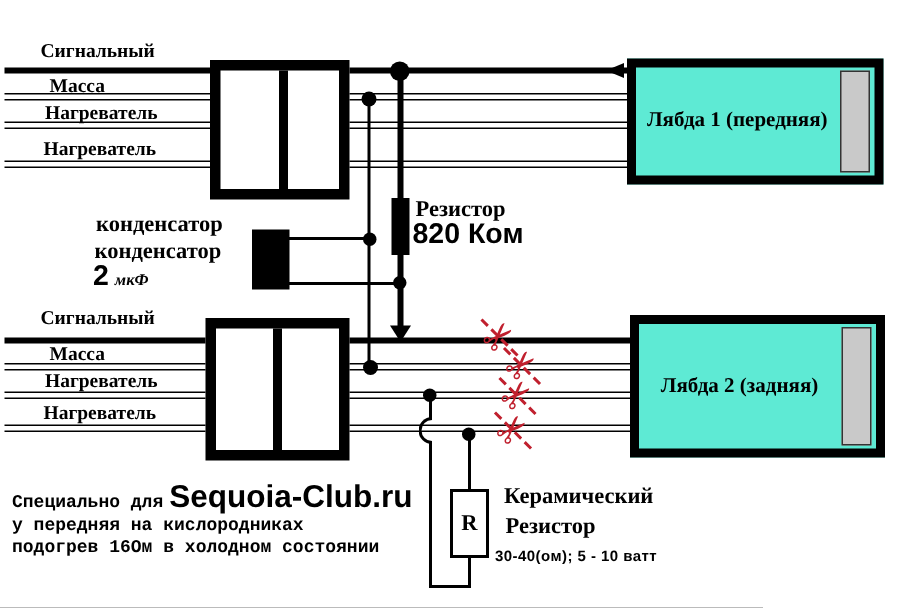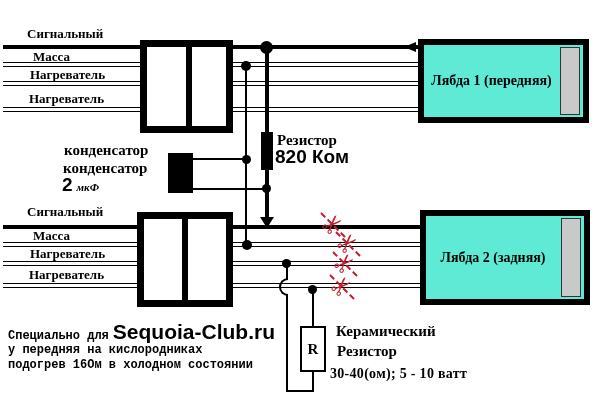--- a/index.html
+++ b/index.html
@@ -25,21 +25,21 @@
   .hop{position:absolute;width:9px;height:18px;border:2px solid #000;border-right:none;
        border-top-left-radius:9px;border-bottom-left-radius:9px;box-sizing:border-box;}
   
   .arrow-down{position:absolute;width:0;height:0;border-left:7px solid transparent;border-right:7px solid transparent;border-top:11px solid #000;}
   .arrow-left{position:absolute;width:0;height:0;border-top:5px solid transparent;border-bottom:5px solid transparent;border-right:12px solid #000;}
   
   .lbl{position:absolute;font-weight:bold;font-size:13px;white-space:nowrap;}
   .lbl-serif15{position:absolute;font-weight:bold;font-size:15px;white-space:nowrap;}
   .val-sans{position:absolute;font-family:"Liberation Sans",sans-serif;font-weight:bold;font-size:19px;white-space:nowrap;}
   .mono{font-family:"Liberation Mono",monospace;font-weight:bold;font-size:12px;white-space:nowrap;}
-  .mono14{position:absolute;font-family:Liberation Serif, serif;font-weight:bold;font-size:14px;white-space:nowrap;letter-spacing:.3px;text-align:right;}
+  .mono14{position:absolute;font-family:Liberation Sans, sans-serif;font-weight:bold;font-size:10px;white-space:nowrap;letter-spacing:.3px;text-align:right;}
   .footer-left{position:absolute;left:8px;top:320px;width:280px;}
   .footer-line1{display:flex;align-items:baseline;height:23px;}
   .site{font-family:"Liberation Sans",sans-serif;font-weight:bold;font-size:21px;margin-left:4px;}
   .footer-left .mono{display:block;line-height:14.8px;}
   .capval{position:absolute;left:62px;top:174px;white-space:nowrap;}
   .capval .big{font-family:"Liberation Sans",sans-serif;font-weight:bold;font-size:19px;}
   .capval .small{font-weight:bold;font-size:11px;font-style:italic;}
   
   .cut{position:absolute;width:40px;height:40px;z-index:30;}
   .cut .dash{position:absolute;left:3px;top:19px;width:34px;border-top:2px dashed #c0202e;transform:rotate(45deg);}

